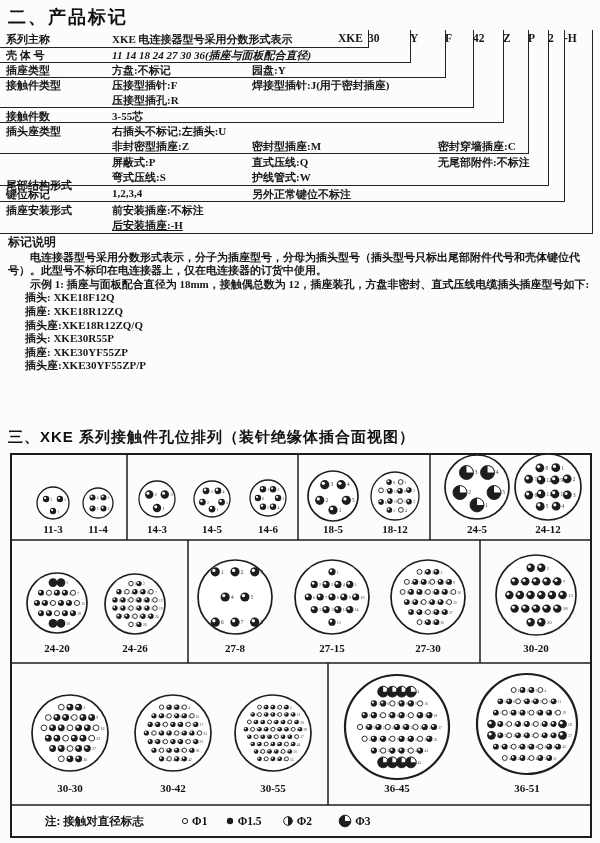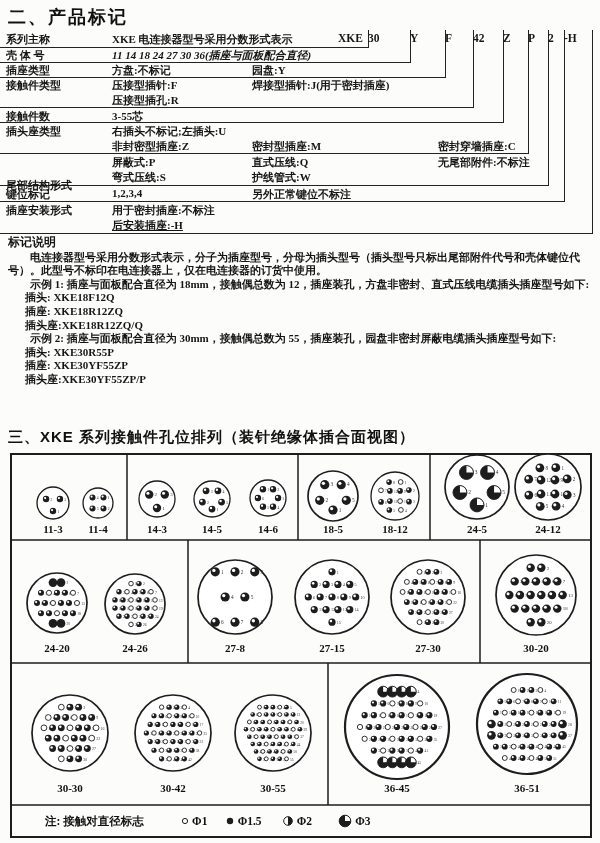--- a/index.html
+++ b/index.html
@@ -71,32 +71,31 @@
       <div class="mlabel" style="top: 127px; margin-top: 23px;">尾部结构形式</div>
       <div class="mtext" style="left: 112px; top: 127px;">屏蔽式:P</div>
       <div class="mtext" style="left: 252px; top: 127px;">直式压线:Q</div>
       <div class="mtext" style="left: 438px; top: 127px;">无尾部附件:不标注</div>
       <div class="mtext" style="left: 112px; top: 142px;">弯式压线:S</div>
       <div class="mtext" style="left: 252px; top: 142px;">护线管式:W</div>
       <div class="mlabel" style="top: 159px;">键位标记</div>
       <div class="mtext" style="left: 112px; top: 159px;">1,2,3,4</div>
       <div class="mtext" style="left: 252px; top: 159px;">另外正常键位不标注</div>
       <div class="mlabel" style="top: 175px;">插座安装形式</div>
-      <div class="mtext" style="left: 112px; top: 175px;">用于密封插座:不标注</div>
+      <div class="mtext" style="left: 112px; top: 175px;">前安装插座:不标注</div>
       <div class="mtext" style="left: 112px; top: 190px; text-decoration: underline;">后安装插座:-H</div>
     </div>
 
   <div id="notes">
     <p class="nhead">标记说明</p>
     <p class="ind">电连接器型号采用分数形式表示，分子为插座型号，分母为插头型号（插头型号只标出尾部附件代号和壳体键位代号）。此型号不标印在电连接器上，仅在电连接器的订货中使用。</p>
     <p class="ind">示例 1: 插座与面板配合直径为 18mm，接触偶总数为 12，插座装孔，方盘非密封、直式压线电缆插头插座型号如下:</p>
     <p class="model">插头: XKE18F12Q</p>
     <p class="model">插座: XKE18R12ZQ</p>
     <p class="model">插头座:XKE18R12ZQ/Q</p>
-    <p class="ind">示例 2: 插座与面板配合直径为 30mm，接触偶总数为 55，插座装孔，园盘非密封屏蔽电缆插头插座型号如下:</p>
     <p class="model">插头: XKE30R55P</p>
     <p class="model">插座: XKE30YF55ZP</p>
     <p class="model">插头座:XKE30YF55ZP/P</p>
   </div>
 
   <h1 class="h1" id="sec3-head">三、XKE 系列接触件孔位排列（装针绝缘体插合面视图）</h1>
 
   <div id="grid">
     <svg id="grid-svg" width="582" height="385" viewBox="0 0 582 385">
         <rect x="1" y="1" width="580" height="383" fill="none" stroke="#1d1d1d" stroke-width="2"></rect>

